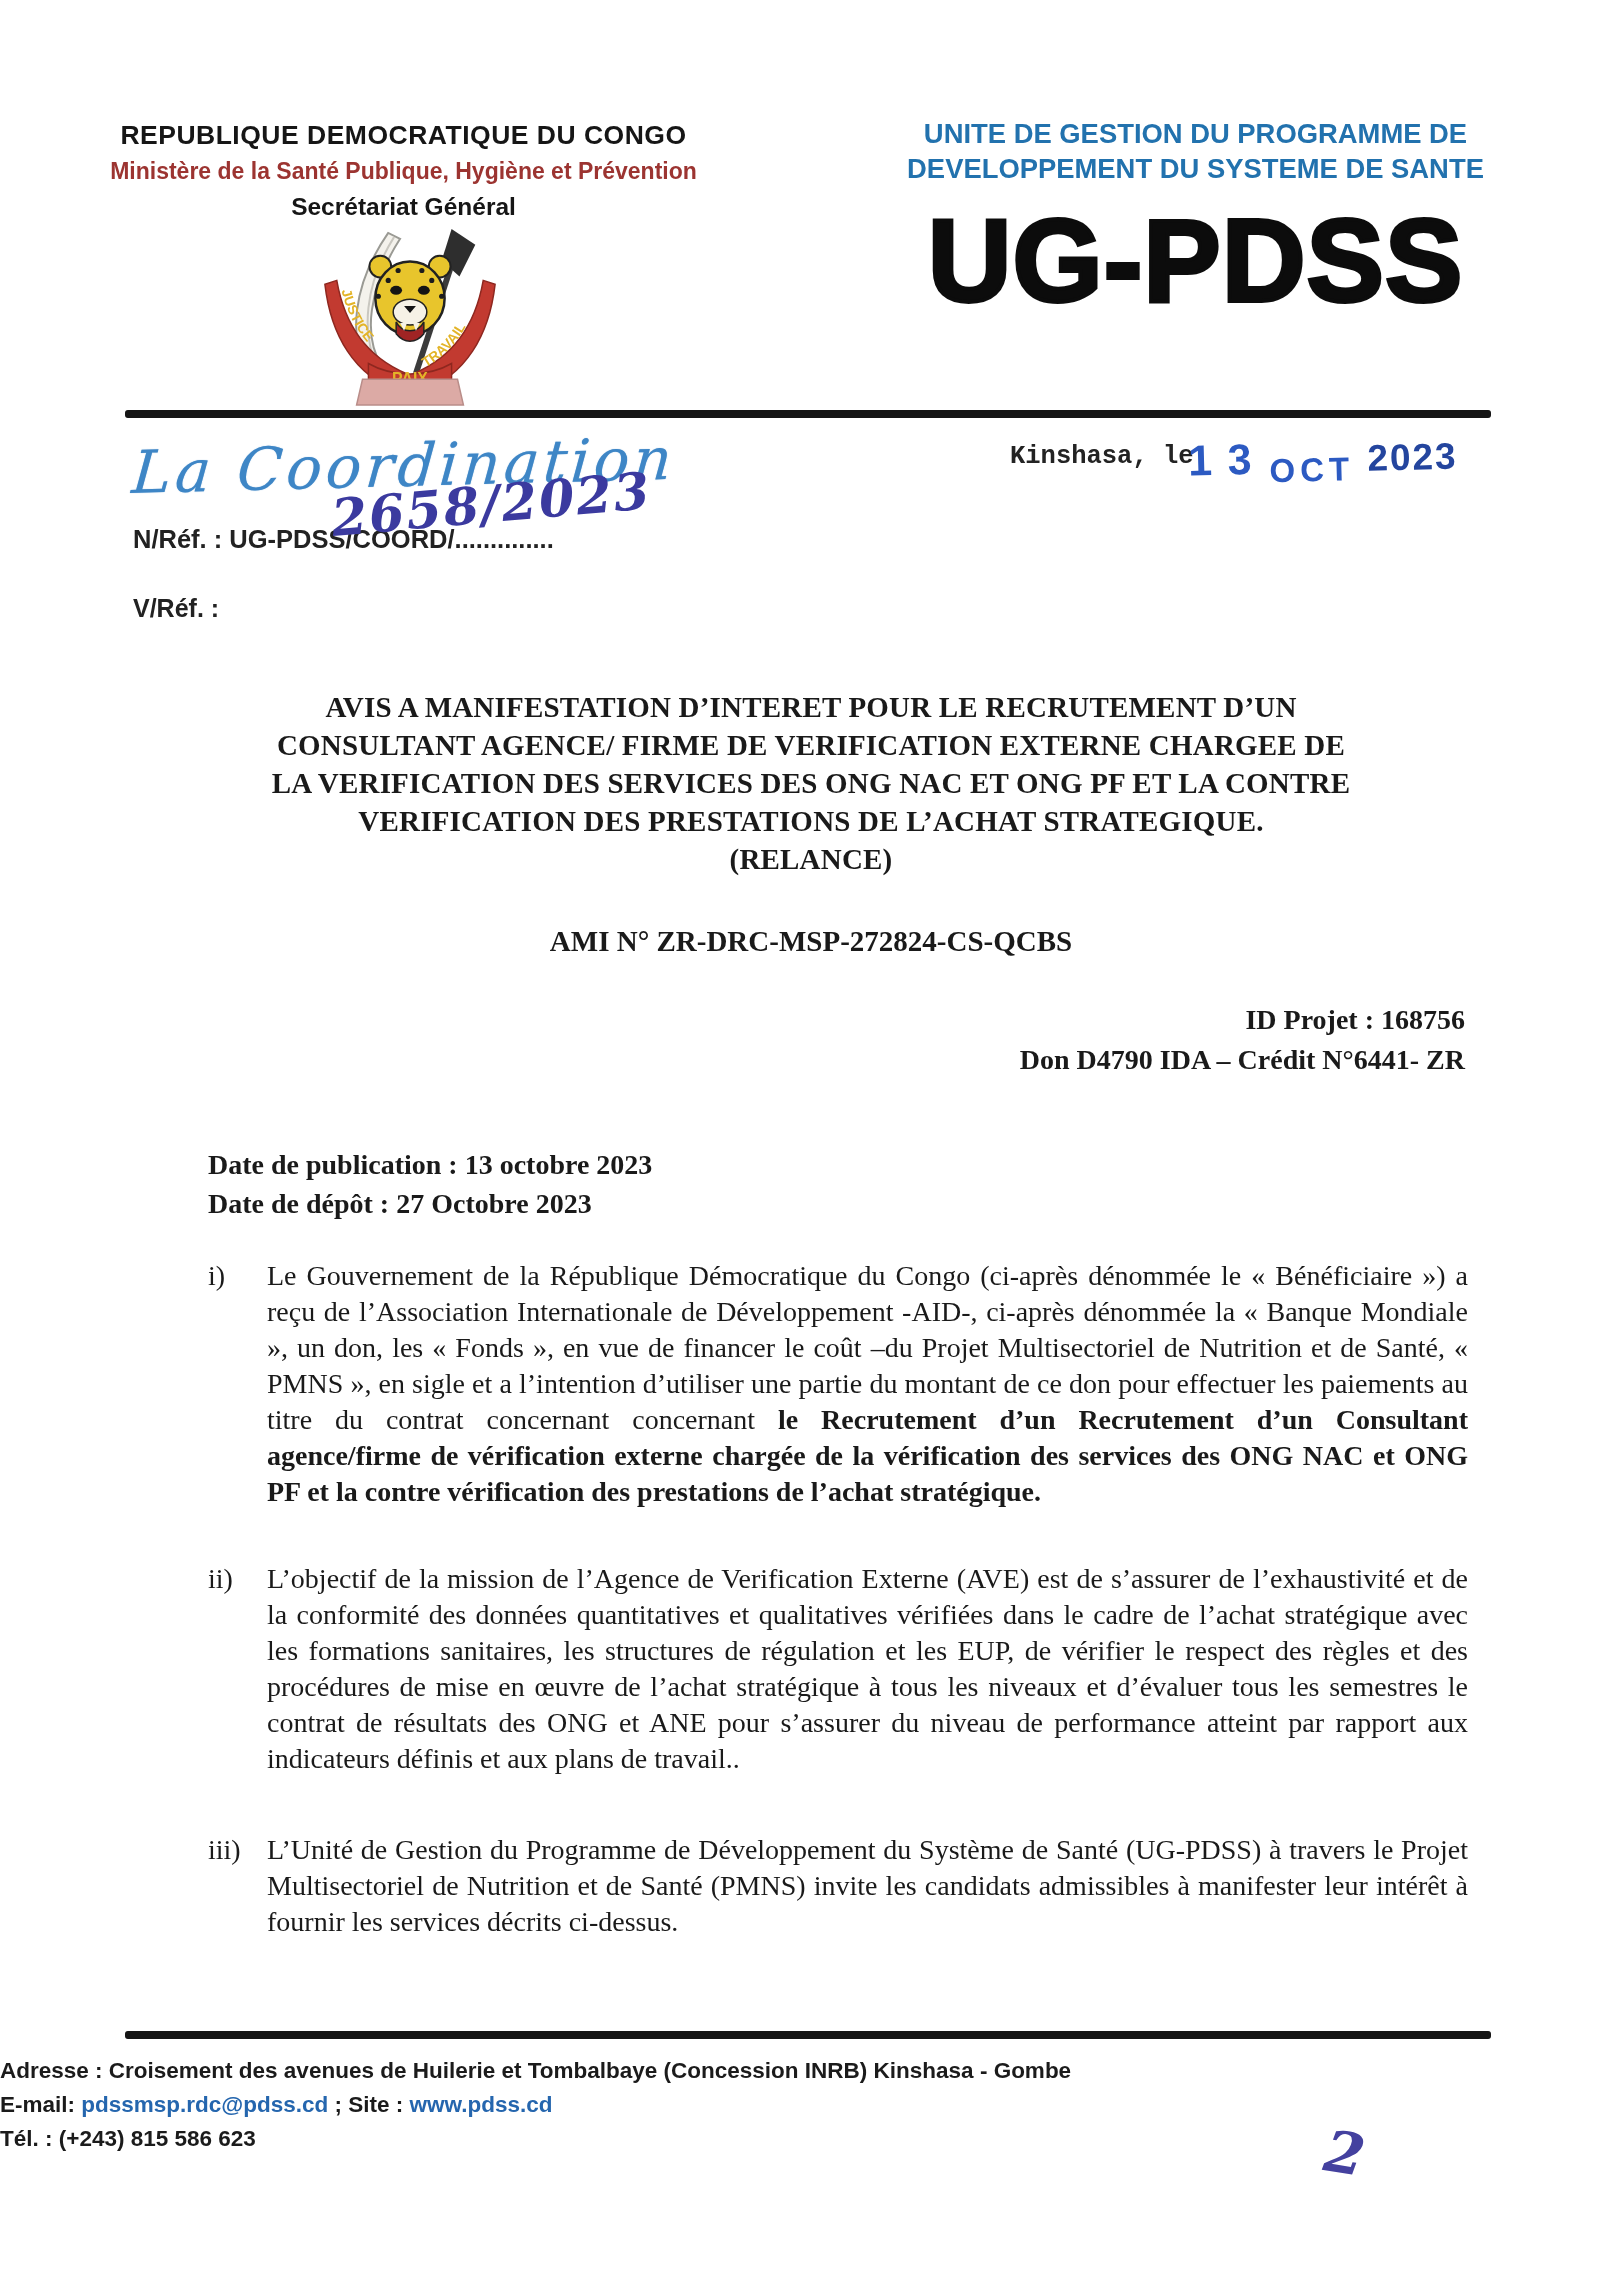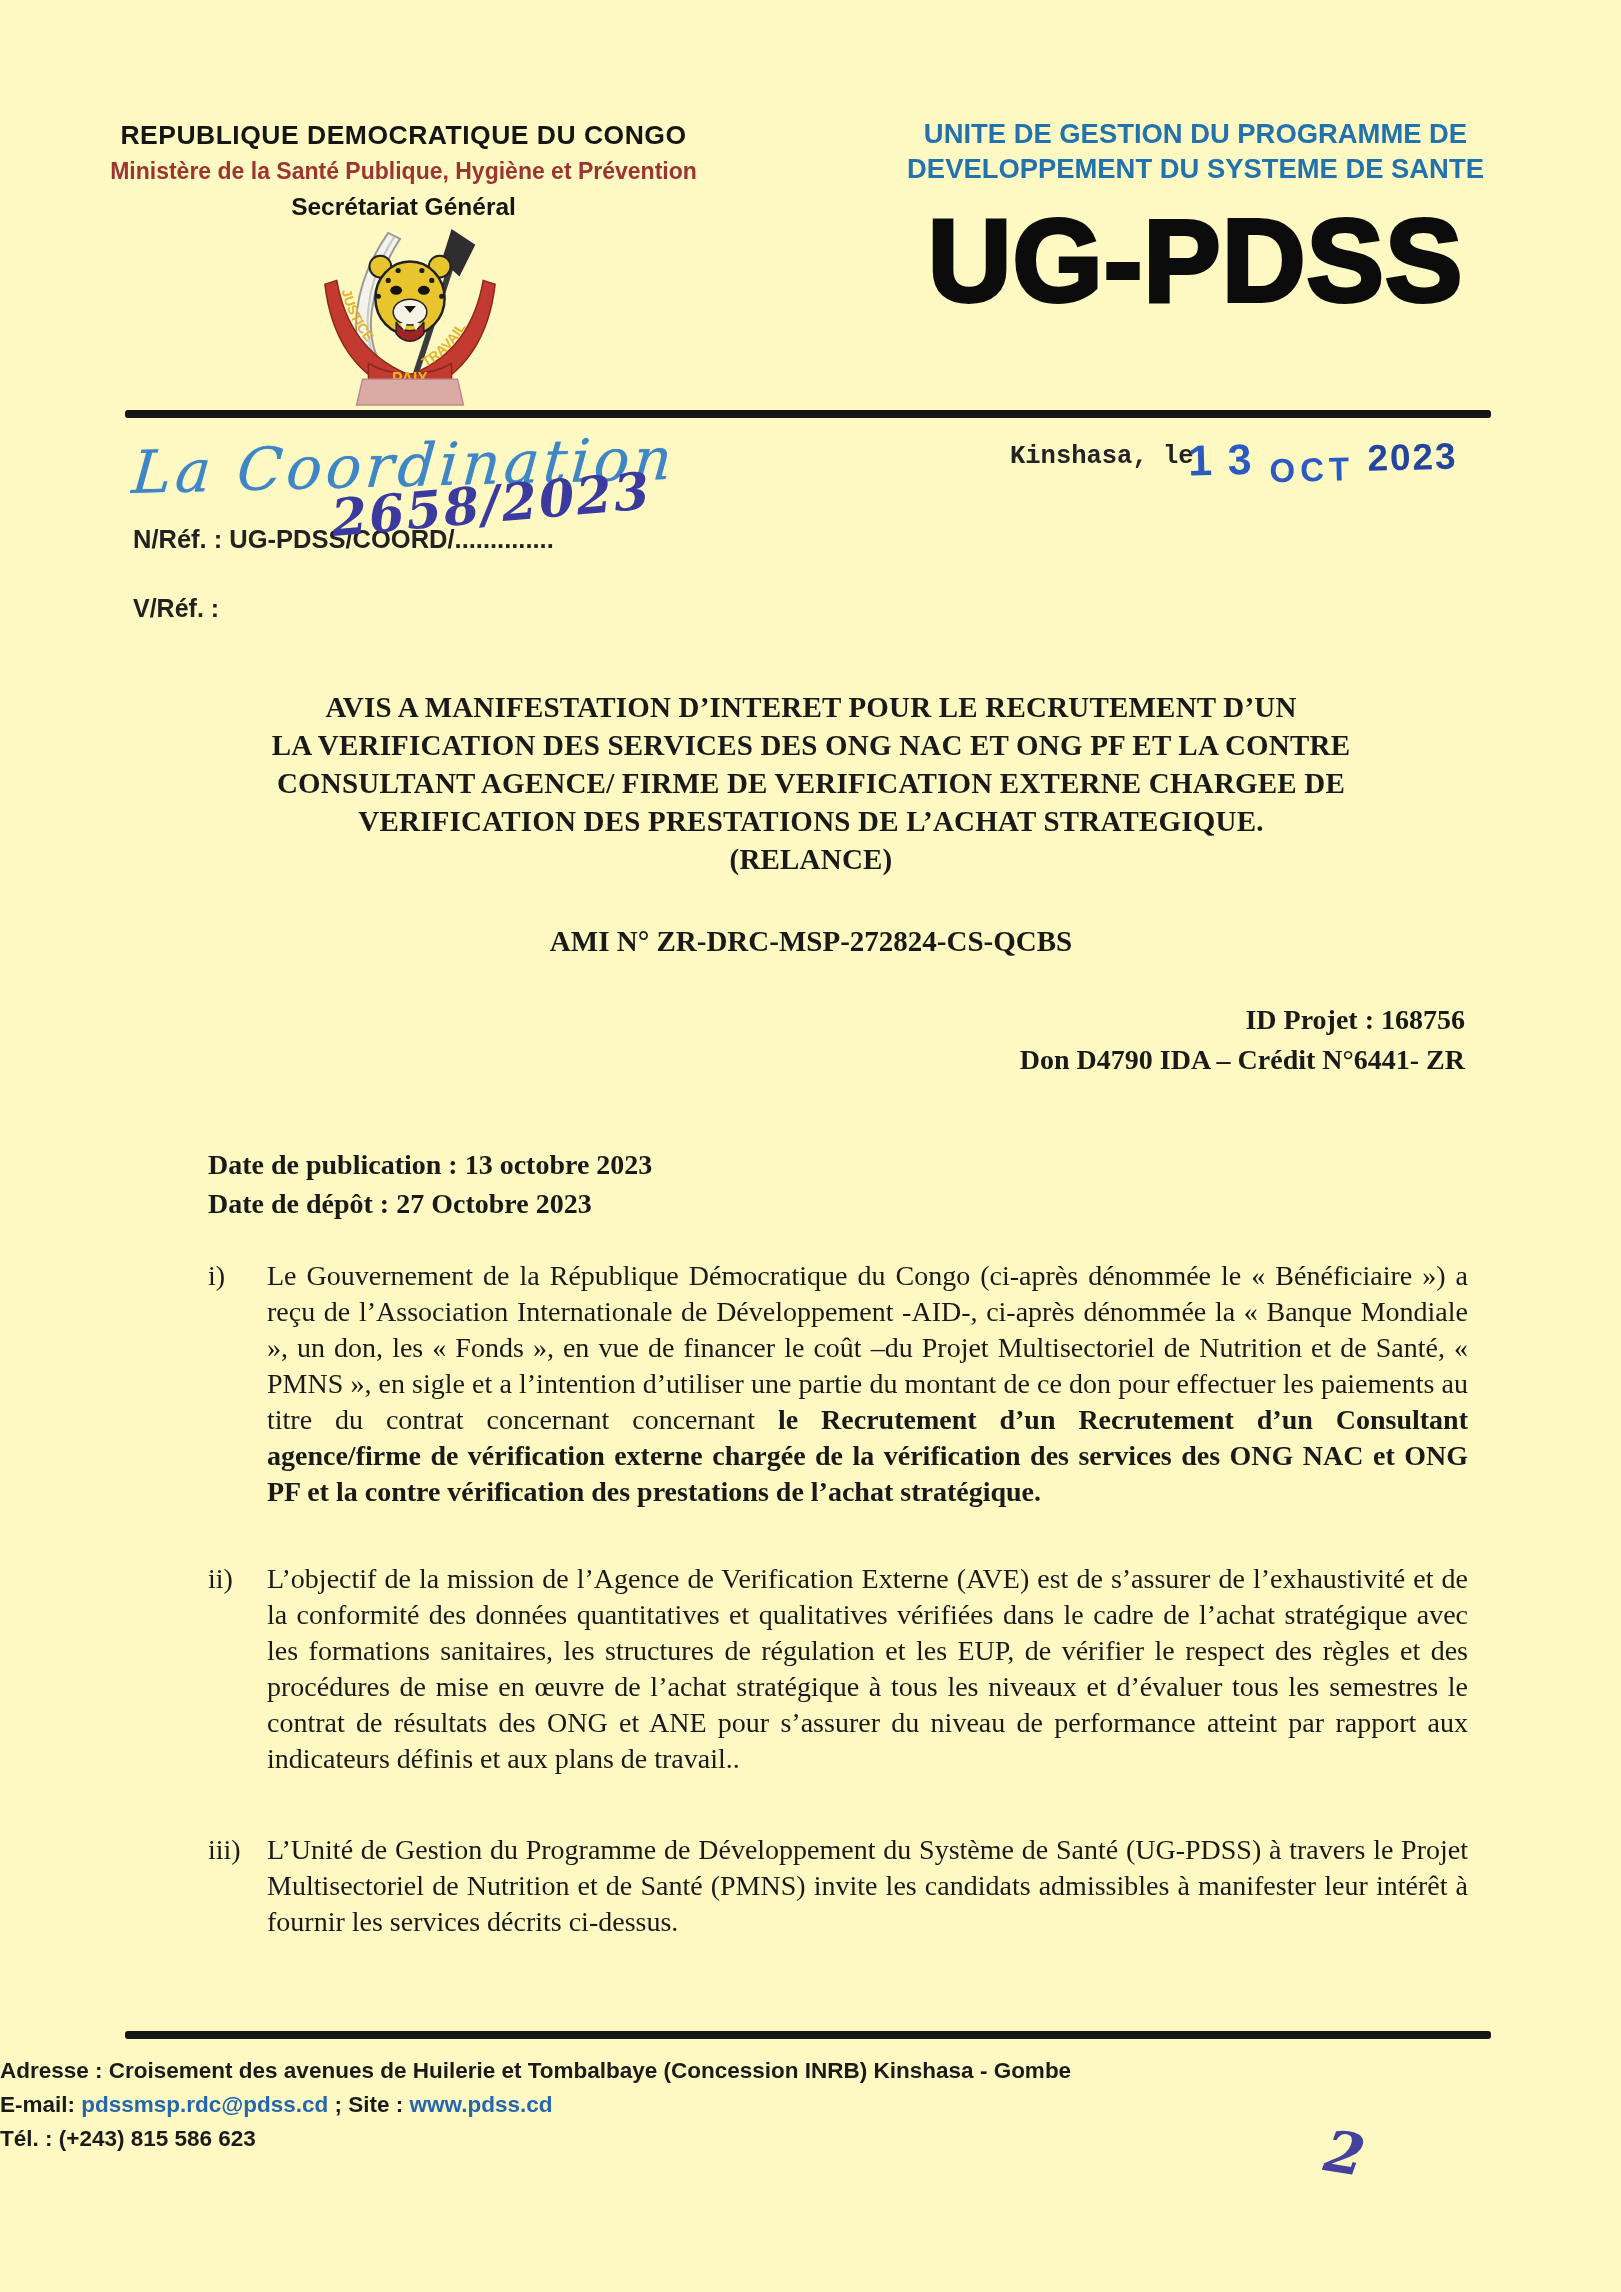--- a/index.html
+++ b/index.html
@@ -1,18 +1,18 @@
 <!DOCTYPE html>
 <html lang="fr"><head>
 <meta charset="utf-8">
 <style>
   html,body{margin:0;padding:0;background:#e9e9e6;}
   .page{
     position:relative;width:1621px;height:2293px;margin:0 auto;
-    background:#fef9c3;overflow:hidden;
+    background:#ffffff;overflow:hidden;
     font-family:"Liberation Serif", serif;color:#1a1a1a;
   }
   
   .hdr-left{position:absolute;left:90px;top:120px;width:627px;text-align:center;
     font-family:"Liberation Sans", sans-serif;font-weight:bold;}
   .hl1{font-size:26.5px;letter-spacing:0.5px;color:#161616;}
   .hl2{font-size:23px;color:#9c3431;margin-top:6.9px;}
   .hl3{font-size:24.5px;color:#161616;margin-top:7.8px;}
   .emblem{position:absolute;left:310px;top:223px;width:200px;height:188px;}
   .hdr-right{position:absolute;left:872px;top:116px;width:647px;text-align:center;
@@ -138,22 +138,22 @@
   <div class="kinshasa">Kinshasa, le</div>
   <div class="stamp">
     <span class="day">13</span><span class="month">OCT</span><span class="year">2023</span>
   </div>
   <div class="nref">N/Réf. : UG-PDSS/COORD/..............</div>
   <div class="nref-hand">2658/2023</div>
   <div class="vref">V/Réf. :</div>
 
   <div class="title-block">
     <div>AVIS A MANIFESTATION D’INTERET POUR LE RECRUTEMENT D’UN</div>
+    <div>CONSULTANT AGENCE/ FIRME DE VERIFICATION EXTERNE CHARGEE DE</div>
     <div>LA VERIFICATION DES SERVICES DES ONG NAC ET ONG PF ET LA CONTRE</div>
-    <div>CONSULTANT AGENCE/ FIRME DE VERIFICATION EXTERNE CHARGEE DE</div>
     <div>VERIFICATION DES PRESTATIONS DE L’ACHAT STRATEGIQUE.</div>
     <div>(RELANCE)</div>
   </div>
 
   <div class="ami">AMI N° ZR-DRC-MSP-272824-CS-QCBS</div>
 
   <div class="proj">
     <div>ID Projet : 168756</div>
     <div>Don D4790 IDA – Crédit N°6441- ZR</div>
   </div>

